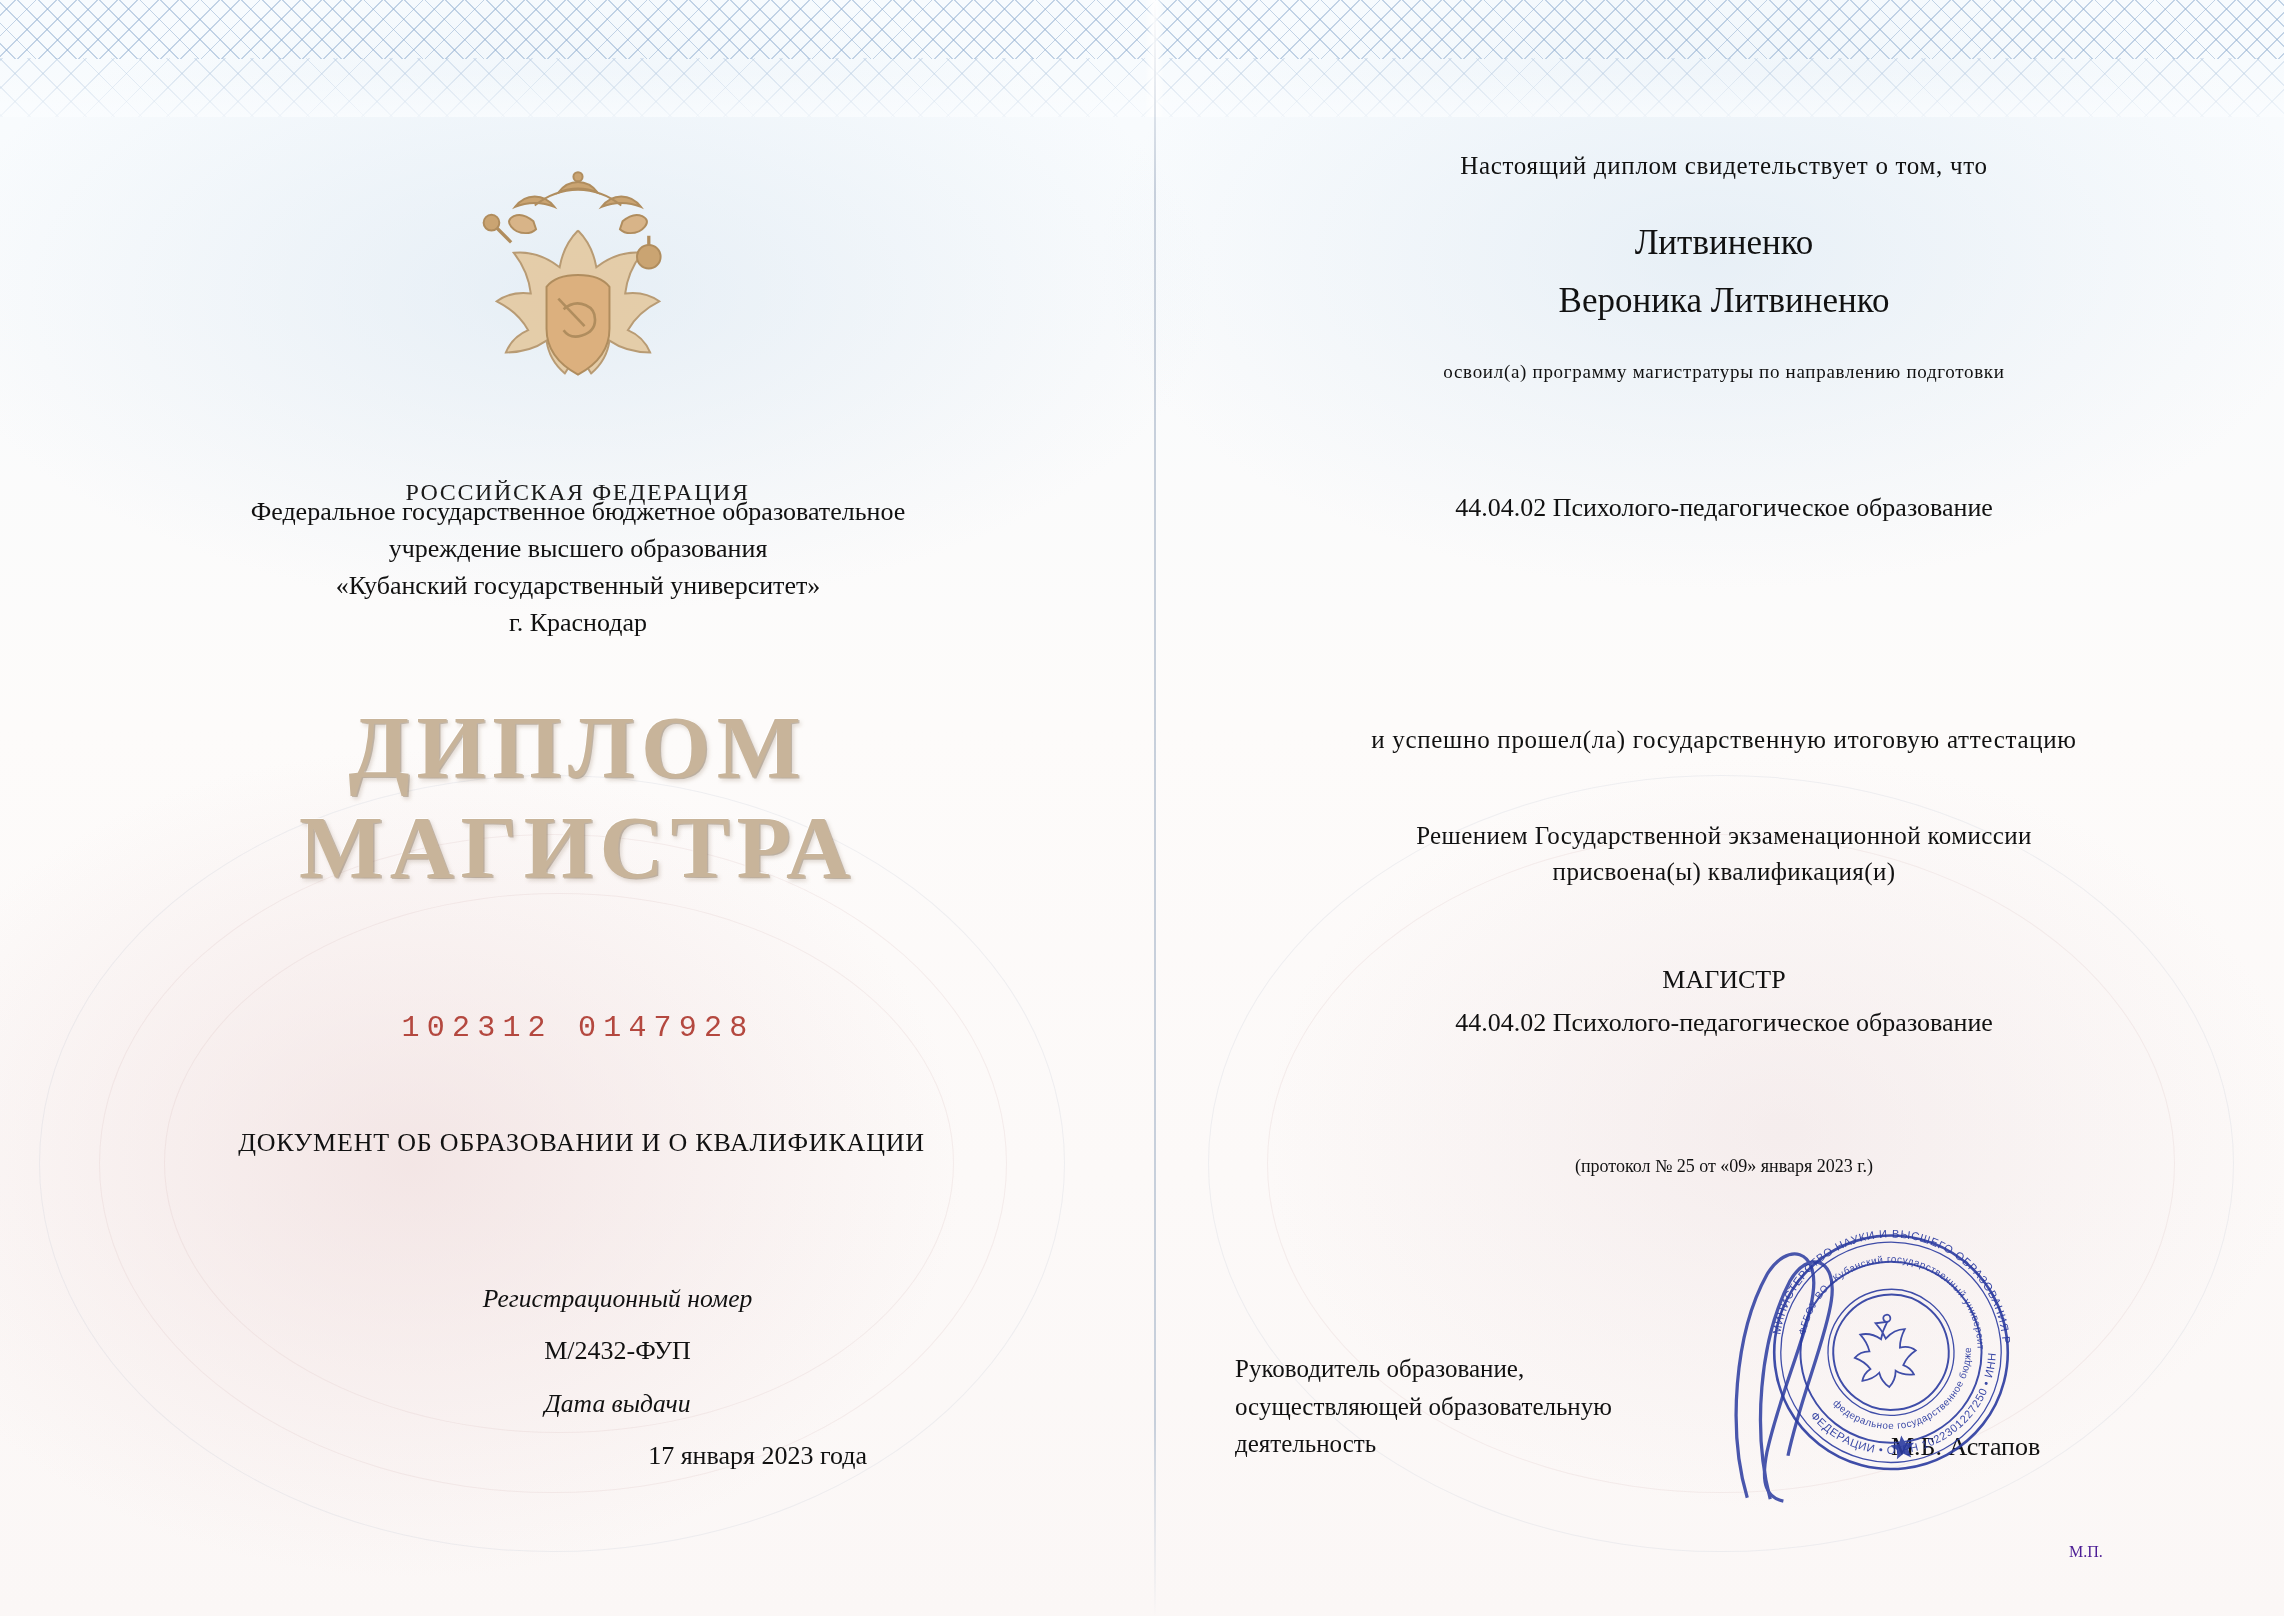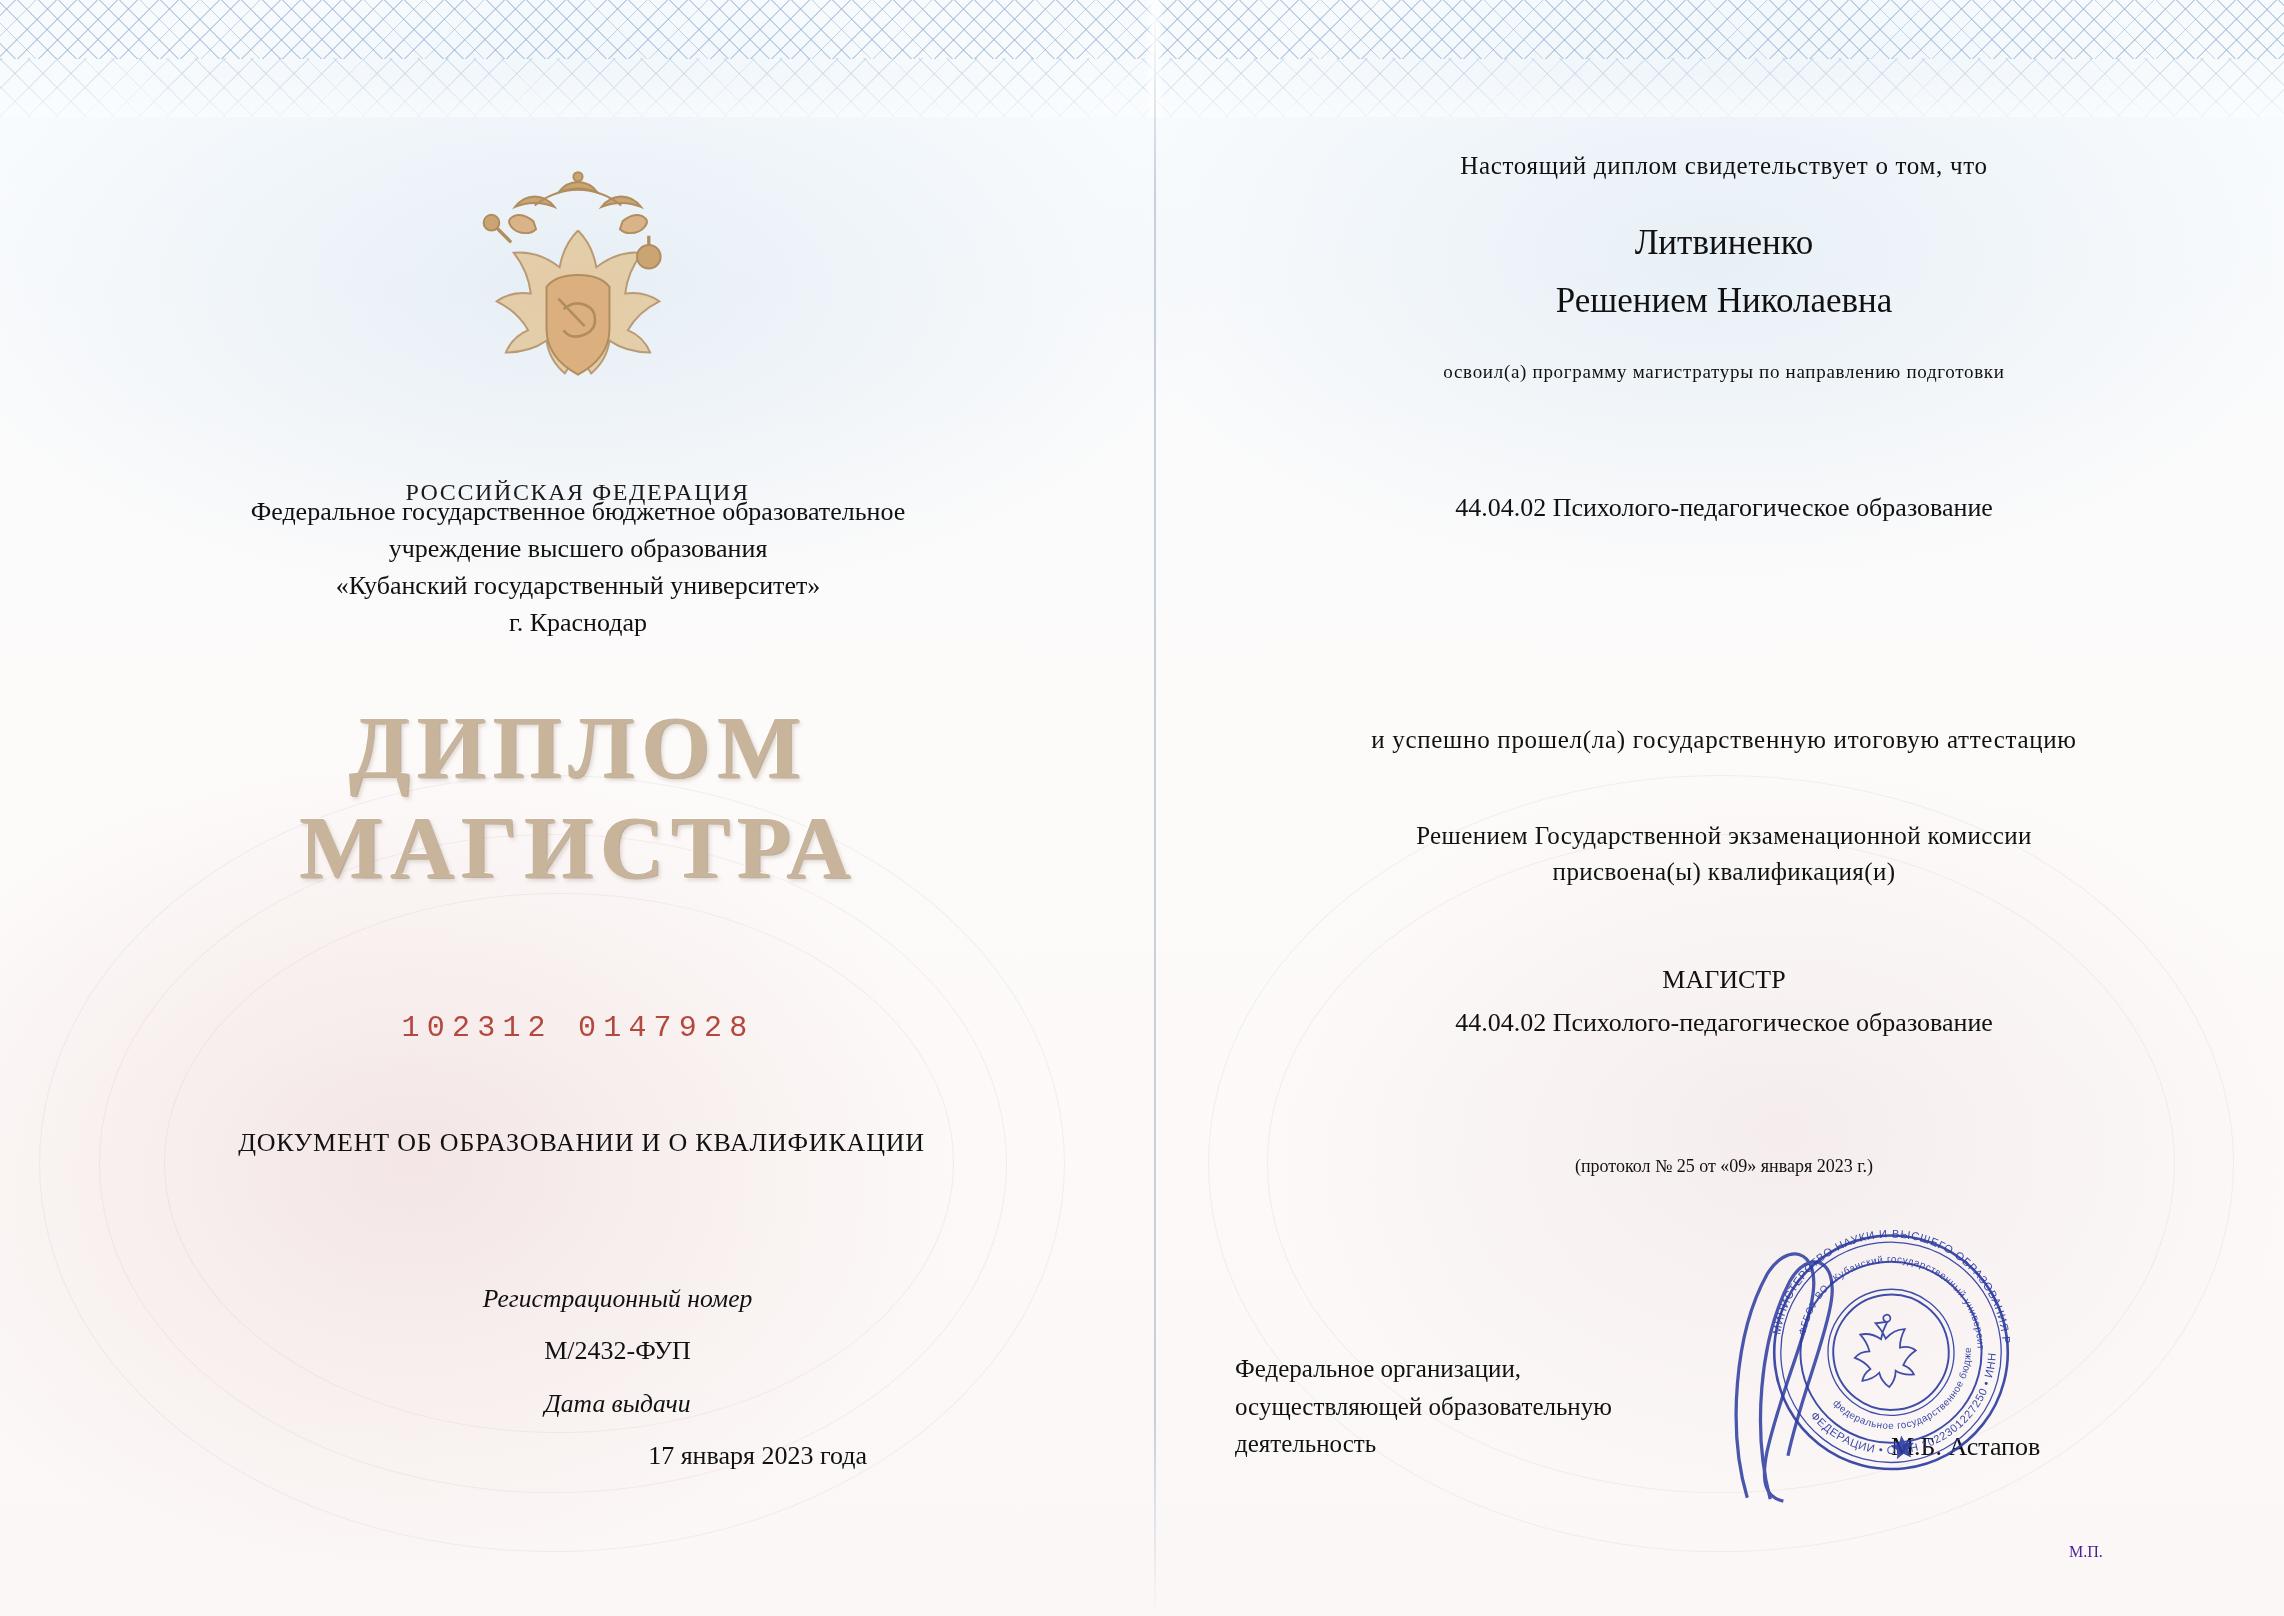--- a/index.html
+++ b/index.html
@@ -286,36 +286,36 @@
 
   <div class="blk docline c">ДОКУМЕНТ ОБ ОБРАЗОВАНИИ И О КВАЛИФИКАЦИИ</div>
 
   <div class="blk reg-label c">Регистрационный номер</div>
   <div class="blk reg-value c">М/2432-ФУП</div>
   <div class="blk date-label c">Дата выдачи</div>
   <div class="blk date-value c">17 января 2023 года</div>
 
   <div class="blk r-intro c">Настоящий диплом свидетельствует о том, что</div>
   <div class="blk r-name1 c">Литвиненко</div>
-  <div class="blk r-name2 c">Решением Николаевна</div>
+  <div class="blk r-name2 c">Вероника Литвиненко</div>
   <div class="blk r-program-pre c">освоил(а) программу магистратуры по направлению подготовки</div>
   <div class="blk r-program c">44.04.02 Психолого-педагогическое образование</div>
   <div class="blk r-passed c">и успешно прошел(ла) государственную итоговую аттестацию</div>
 
   <div class="blk r-decision c">
     <div>Решением Государственной экзаменационной комиссии</div>
     <div>присвоена(ы) квалификация(и)</div>
   </div>
 
   <div class="blk r-degree c">МАГИСТР</div>
   <div class="blk r-degree-prog c">44.04.02 Психолого-педагогическое образование</div>
   <div class="blk r-protocol c">(протокол № 25 от  «09» января 2023 г.)</div>
 
   <div class="blk r-signer">
-    <div>Федеральное организации,</div>
+    <div>Руководитель образование,</div>
     <div>осуществляющей образовательную</div>
     <div>деятельность</div>
   </div>
 
   <div class="r-signer-name">М.Б. Астапов</div>
   <div class="r-mp">М.П.</div>
 
   <div class="sig-swoosh">
     <svg viewBox="0 0 300 420" width="197" height="276" aria-hidden="true">
       <g fill="none" stroke="#2b3ba0" stroke-width="5" opacity="0.85">

